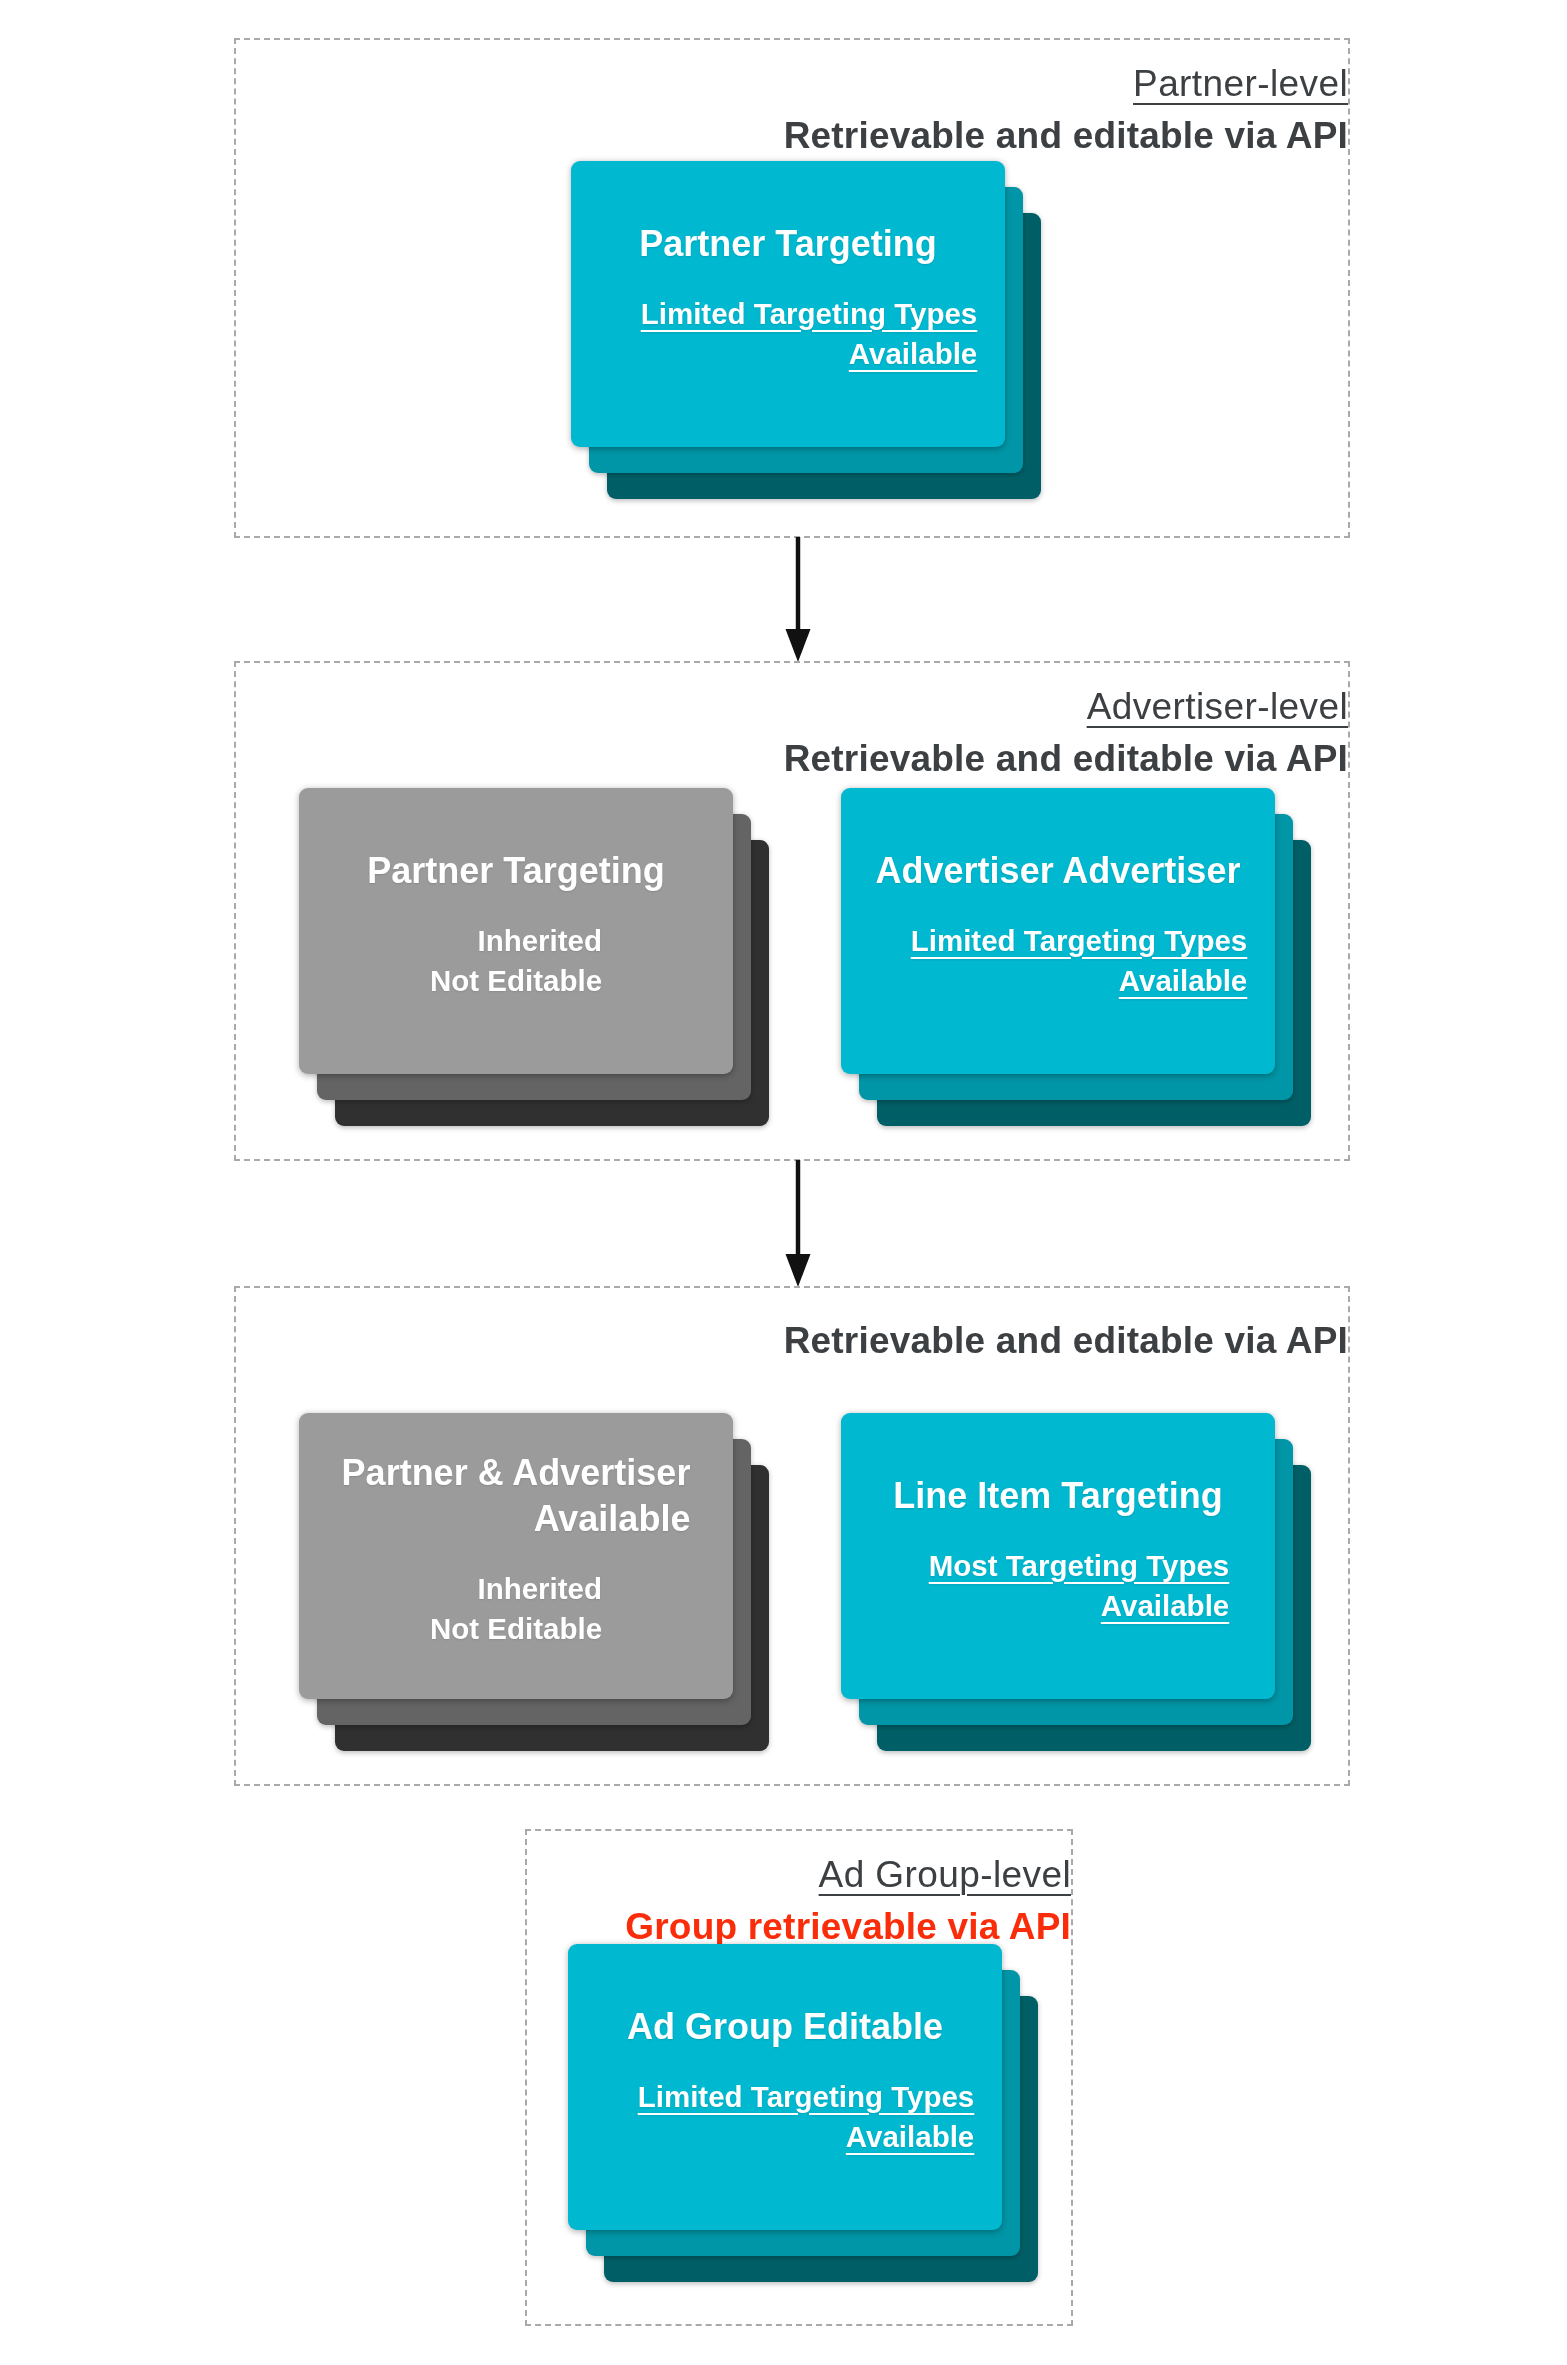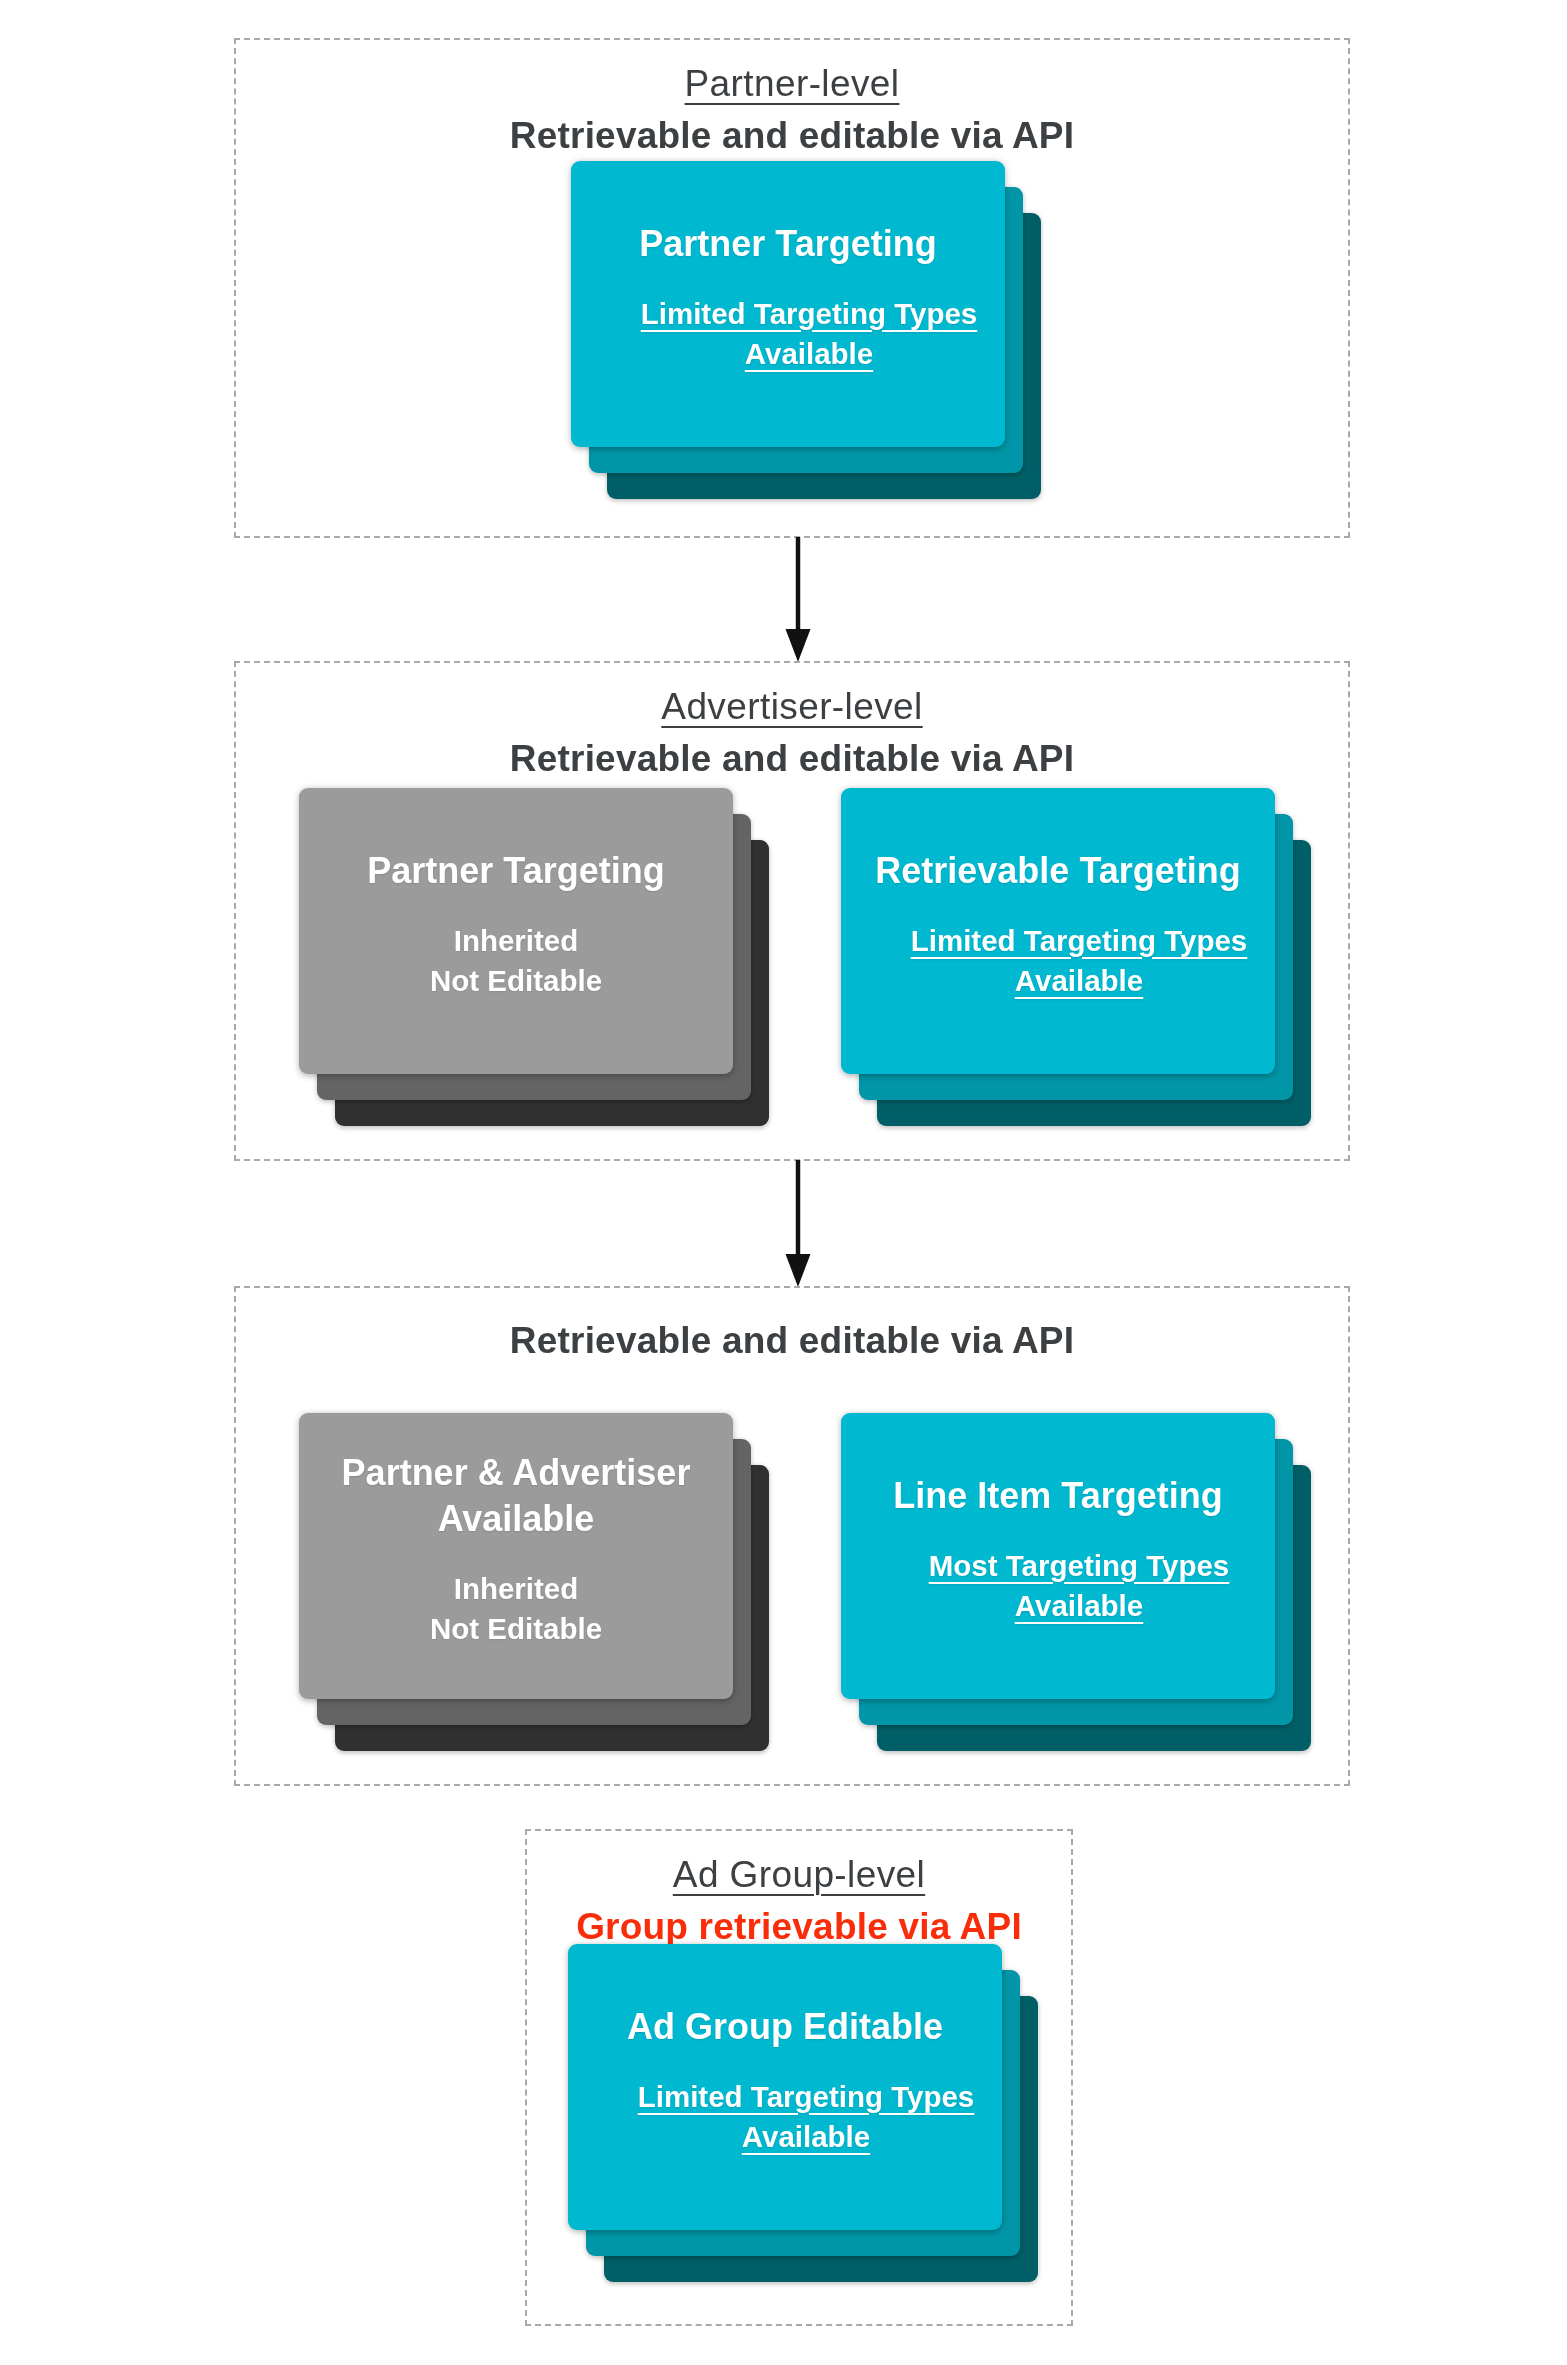--- a/index.html
+++ b/index.html
@@ -3,21 +3,21 @@
 <meta charset="utf-8">
 <style>
   html,body{margin:0;padding:0;background:#ffffff;}
   body{width:1567px;height:2366px;font-family:"Liberation Sans","DejaVu Sans",sans-serif;}
   .canvas{position:relative;width:1567px;height:2366px;overflow:hidden;background:#fff;}
 
   .level-box{
     position:absolute;
     border:2.7px dashed var(--border,#a9a9a9);
     box-sizing:border-box;
-    text-align:center;
+    text-align:right;
     padding-top:23px;
   }
   .level-title{
     font-size:37px;font-weight:500;color:var(--ink,#3d4043);
     text-decoration:underline;text-underline-offset:7.1px;text-decoration-thickness:2.2px;
     letter-spacing:0.4px;line-height:1.15;
   }
   .level-subtitle{
     font-size:37px;font-weight:700;color:var(--ink,#3d4043);
     margin-top:9px;line-height:1.15;letter-spacing:0.2px;
@@ -90,21 +90,21 @@
           <div>Inherited</div>
           <div>Not Editable</div>
         </div>
       </div>
     </div>
     <div class="stack cyan" style="left:605px;top:125px">
       <div class="layer l3"></div>
       <div class="layer l2"></div>
       <div class="card">
         <div class="card-title">
-          <div>Retrievable Targeting</div>
+          <div>Advertiser Advertiser</div>
         </div>
         <div class="card-sub">
           <div>Limited Targeting Types</div>
           <div>Available</div>
         </div>
       </div>
     </div>
   </section>
 
   <svg class="arrow" style="left:780px;top:1160px" width="36" height="127" viewBox="0 0 40 142">

